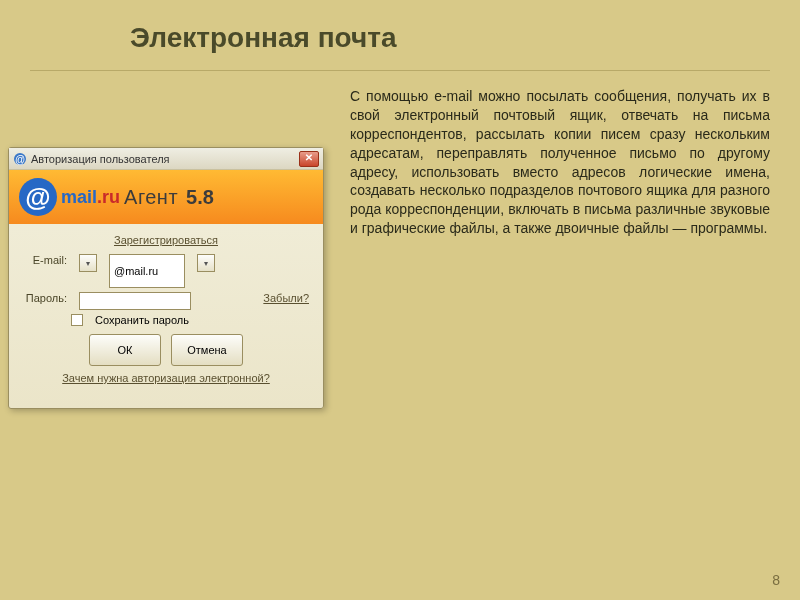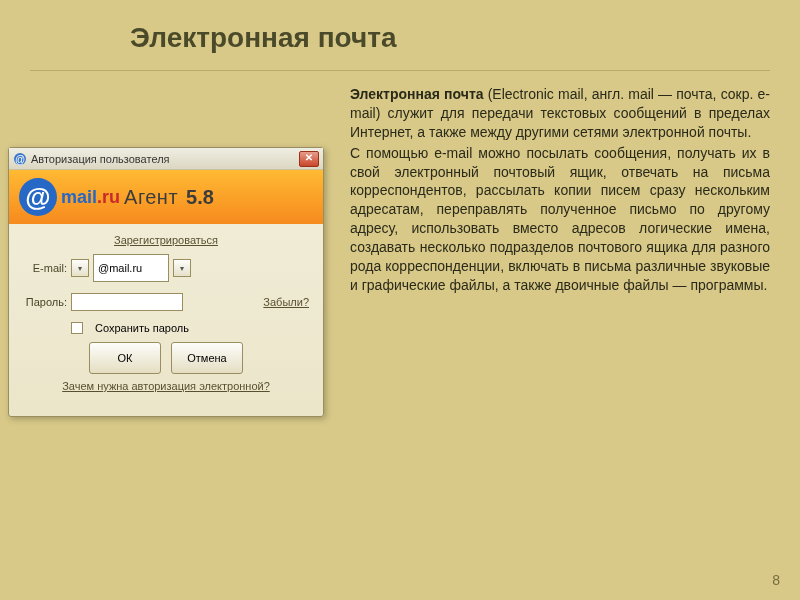--- a/index.html
+++ b/index.html
@@ -79,43 +79,43 @@
   .brand-ver { color: #3c3c3c; font-size: 20px; font-weight: bold; margin-left: 4px;}
   .form {
     padding: 10px 14px 16px 14px;
   }
   .register {
     text-align: center;
     margin-bottom: 8px;
   }
   .link { color: #5a5030; text-decoration: underline; font-size: 11px; cursor: pointer; }
   .row {
-    display: flex; align-items: center;
-    margin-bottom: 11px;
-    gap: 4px;
+    display: flex; align-items: flex-start;
+    margin-bottom: 4px;
+    gap: 12px;
   }
   .lbl { width: 44px; text-align: right; color: #4a4528; font-size: 11px; }
   .inp {
     height: 18px;
     border: 1px solid #9a8e60;
     background: #fff;
     font-size: 11px;
     padding: 0 3px;
   }
   .email-inp { width: 112px; }
   .pass-inp { width: 112px; }
   .dd {
     width: 18px; height: 18px;
     border: 1px solid #9a8e60;
     background: linear-gradient(#fdfdfb,#e6e1c8);
     display: flex; align-items: center; justify-content: center;
     font-size: 8px; color: #555;
   }
   .domain {
-    height: 28px;
+    height: 34px;
     border: 1px solid #9a8e60;
     background: #fff;
     padding: 0 4px;
     display: flex; align-items: center;
     width: 76px;
     font-size: 11px;
   }
   .forgot { margin-left: auto; }
   .chk-row {
     display: flex; align-items: center;
@@ -212,21 +212,18 @@
         <span class="btn">ОК</span>
         <span class="btn">Отмена</span>
       </div>
       <div class="footer-link">
         <span class="link">Зачем нужна авторизация электронной?</span>
       </div>
     </div>
   </div>
 
   <div class="right">
-    <p class="para">
-      <span class="lead">Электронная почта</span><span> (Electronic mail, англ. mail — почта, сокр. e-mail) служит для передачи текстовых сообщений в пределах Интернет, а также между другими сетями электронной почты.</span>
-    </p>
     <p class="para" style="margin-top:2px">С помощью e-mail можно посылать сообщения, получать их в свой электронный почтовый ящик, отвечать на письма корреспондентов, рассылать копии писем сразу нескольким адресатам, переправлять полученное письмо по другому адресу, использовать вместо адресов логические имена, создавать несколько подразделов почтового ящика для разного рода корреспонденции, включать в письма различные звуковые и графические файлы, а также двоичные файлы — программы.</p>
   </div>
 
 </div>
 
 <div class="page-num">8</div>
 
 </body></html>

